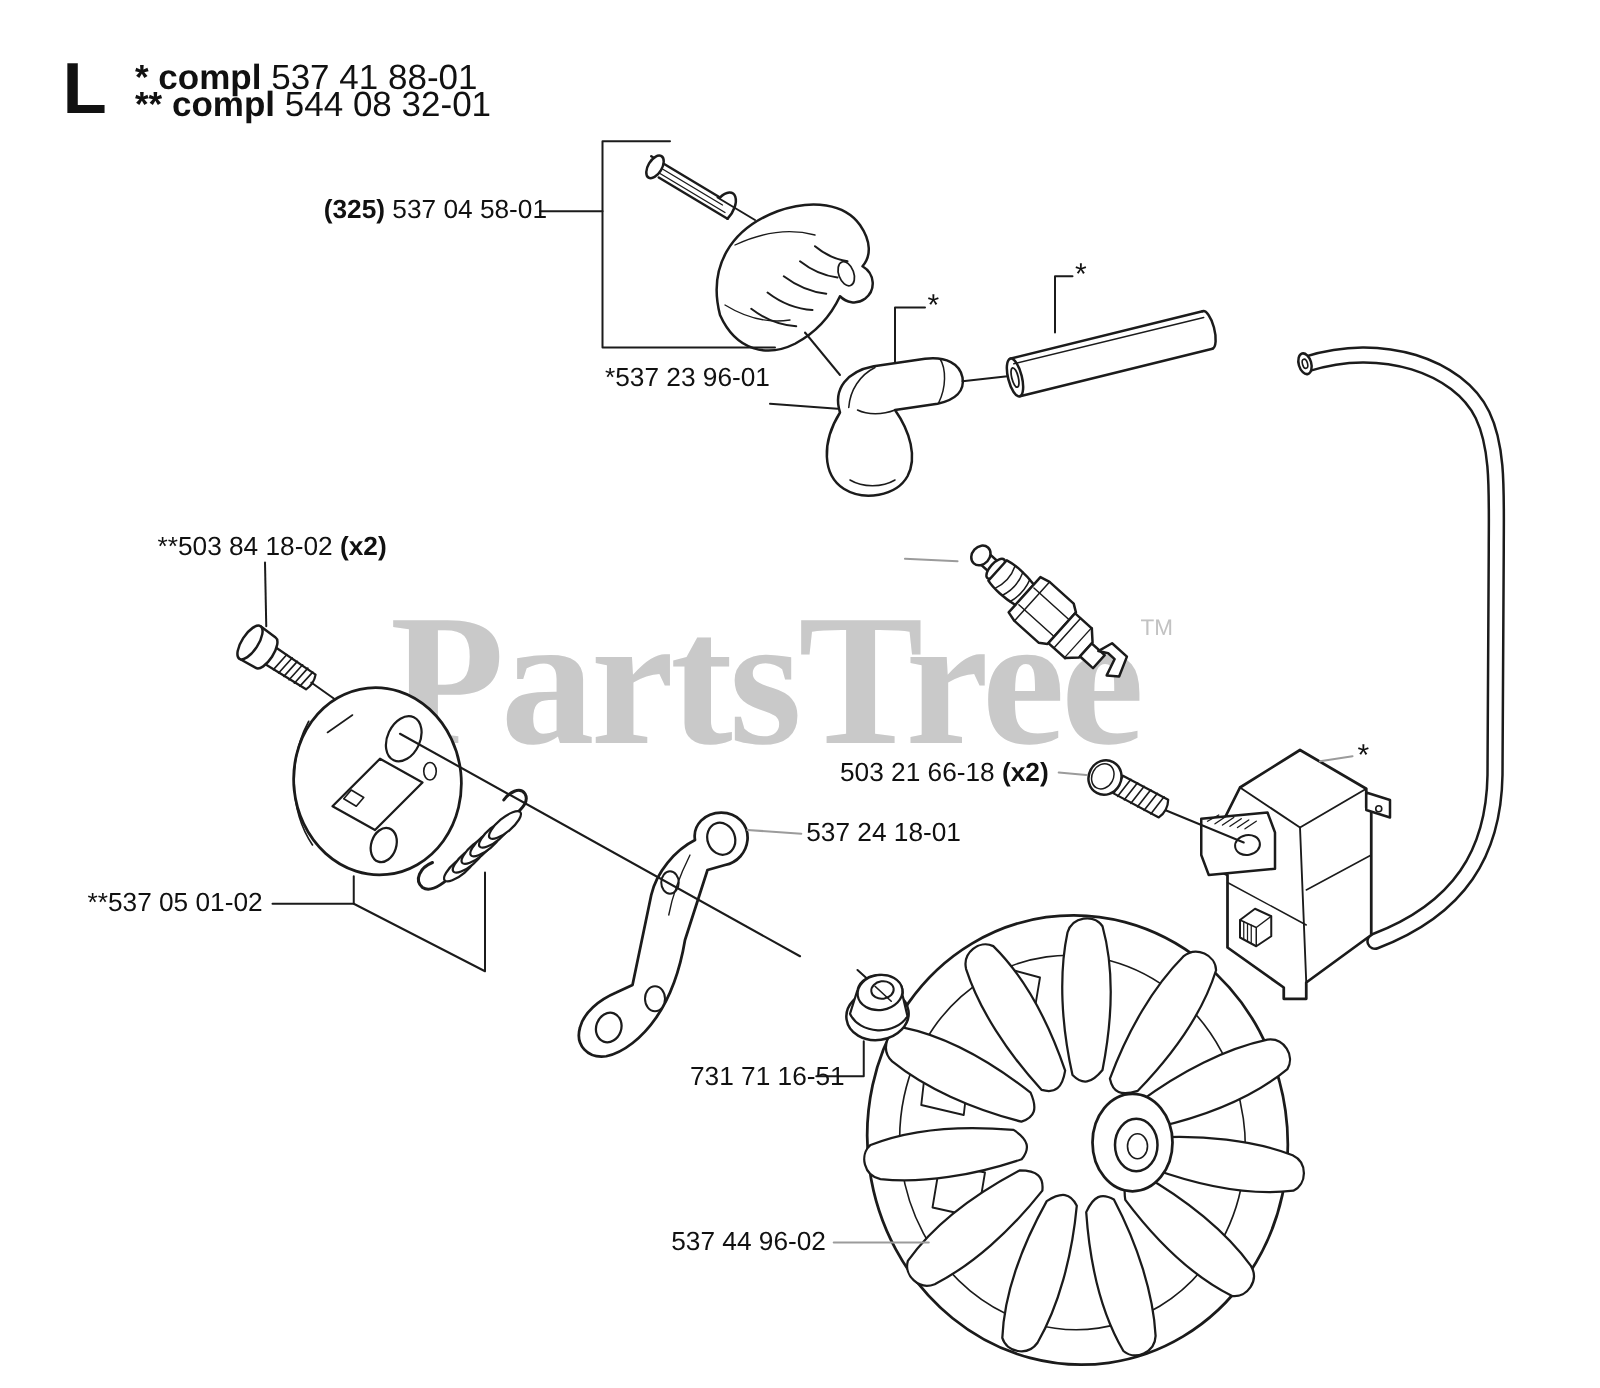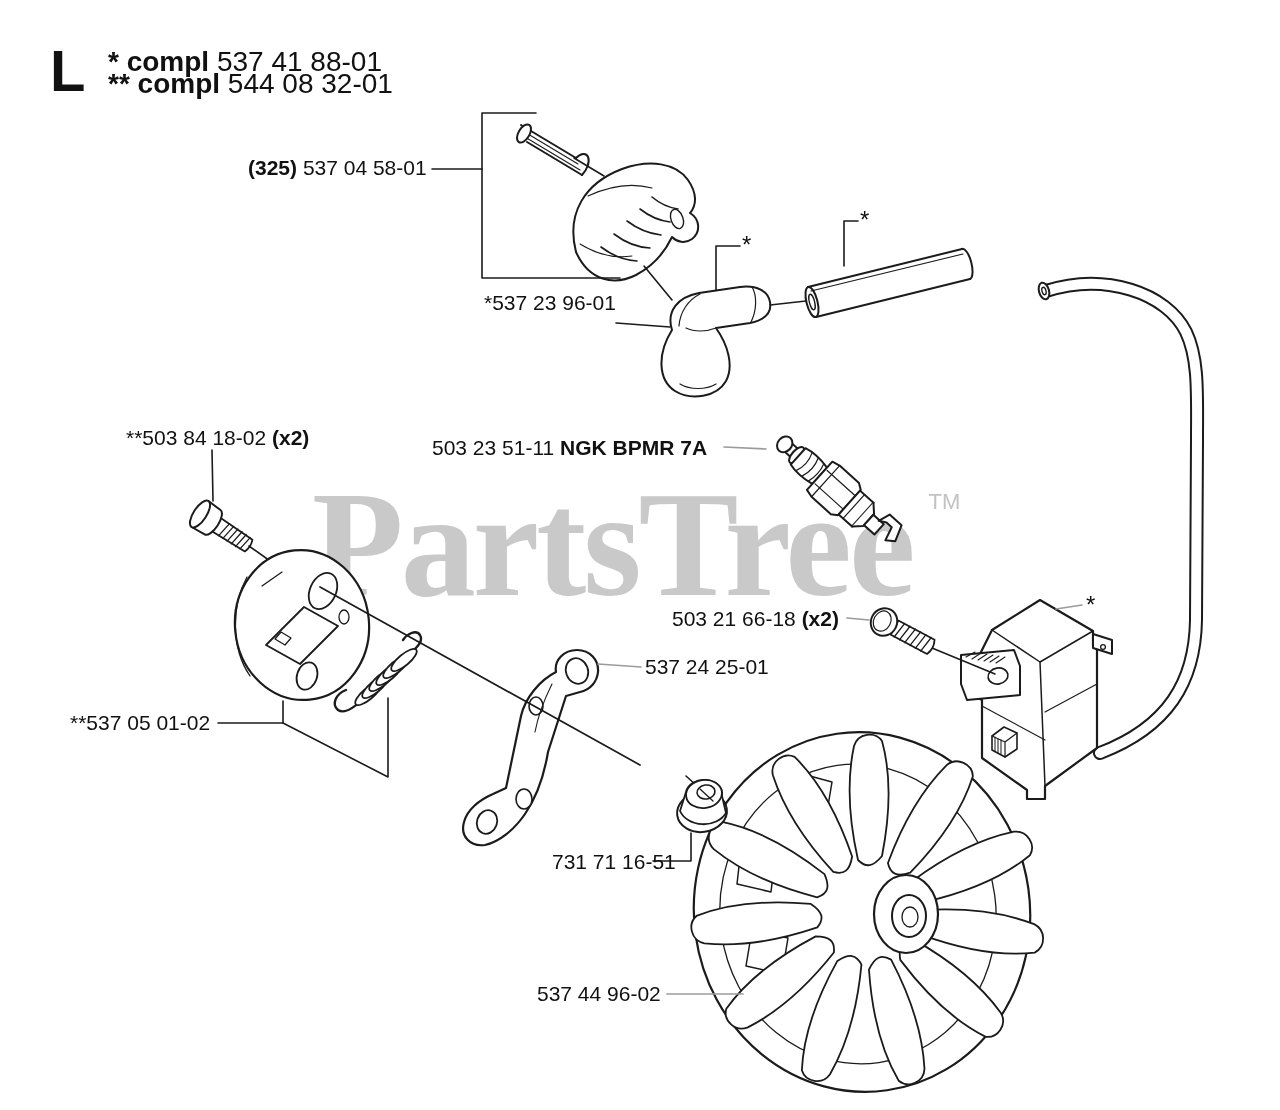--- a/index.html
+++ b/index.html
@@ -2,21 +2,21 @@
 <html><head>
 <meta charset="utf-8">
 <style>
   html,body{margin:0;padding:0;background:#ffffff;}
   .canvas{position:relative;width:1280px;height:1110px;background:#fff;overflow:hidden;
           font-family:"Liberation Sans","DejaVu Sans",sans-serif;color:#111;}
   .watermark{position:absolute;left:312px;top:469px;z-index:0;line-height:1;white-space:nowrap;
              font-family:"Liberation Serif","DejaVu Serif",serif;font-weight:700;
              font-size:150px;letter-spacing:-3px;color:#c9c9c9;user-select:none;}
   .watermark .tm{font-family:"Liberation Sans","DejaVu Sans",sans-serif;font-weight:400;
-                 font-size:22px;letter-spacing:0;color:#c2c2c2;vertical-align:86px;margin-left:16px;}
+                 font-size:18px;letter-spacing:0;color:#c2c2c2;vertical-align:86px;margin-left:0;}
   svg.art{position:absolute;left:0;top:0;z-index:1;}
   .label{position:absolute;z-index:2;font-size:21px;line-height:1.05;white-space:nowrap;color:#111;}
   .label b{font-weight:700;}
   .section-letter{position:absolute;left:50px;top:42px;z-index:2;font-size:58px;font-weight:700;line-height:1;}
   .note{position:absolute;z-index:2;font-size:28px;line-height:1;white-space:nowrap;}
   .note b{font-weight:700;}
   .ast{position:absolute;z-index:2;font-size:24px;font-weight:400;line-height:1;}
 </style>
 </head>
 <body>
@@ -253,31 +253,30 @@
       <line x1="667" y1="994" x2="743" y2="994"></line>
       <line x1="1056" y1="609" x2="1082" y2="605"></line>
     </g>
   </svg>
 
   <div class="section-letter">L</div>
 
   <div class="note" style="left:108px;top:48px;"><b>*</b> <b>compl</b> <span>537 41 88-01</span></div>
   <div class="note" style="left:108px;top:70px;"><b>**</b> <b>compl</b> <span>544 08 32-01</span></div>
 
-  <div class="label" style="left:248px;top:157px;"><b>(325)</b> <span>537 04 58-01</span></div>
+  <div class="label" style="left:259px;top:157px;"><b>(325)</b> <span>537 04 58-01</span></div>
 
   <div class="label" style="left:484px;top:292px;"><span>*537 23 96-01</span></div>
 
   <div class="label" style="left:126px;top:427px;"><span>**503 84 18-02</span> <b>(x2)</b></div>
 
-  <div class="label" style="left:432px;top:437px;"><span>503 23 51-11</span> <b>NGK BPMR 7A</b></div>
 
   <div class="label" style="left:672px;top:608px;"><span>503 21 66-18</span> <b>(x2)</b></div>
 
-  <div class="label" style="left:645px;top:656px;"><span>537 24 25-01</span></div>
+  <div class="label" style="left:645px;top:656px;"><span>537 24 18-01</span></div>
 
   <div class="label" style="left:70px;top:712px;"><span>**537 05 01-02</span></div>
 
   <div class="label" style="left:523px;top:851px;margin-left:29px;"><span>731 71 16-51</span></div>
 
   <div class="label" style="left:537px;top:983px;"><span>537 44 96-02</span></div>
 
   <div class="ast" style="left:742px;top:233px;">*</div>
   <div class="ast" style="left:860px;top:208px;">*</div>
   <div class="ast" style="left:1086px;top:593px;">*</div>

